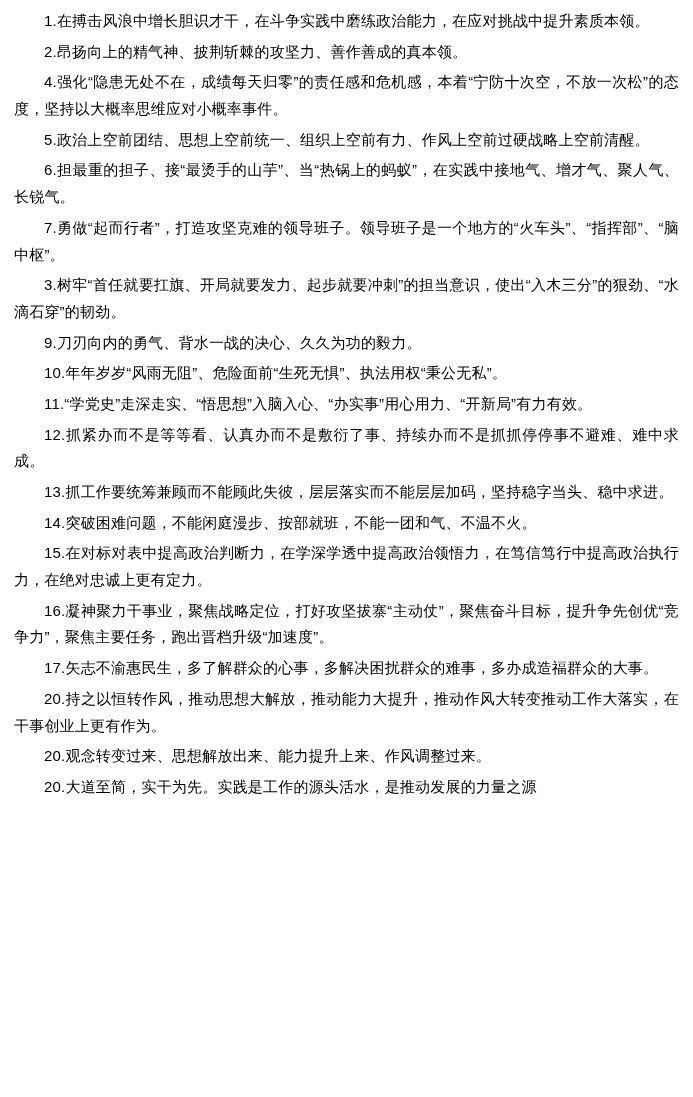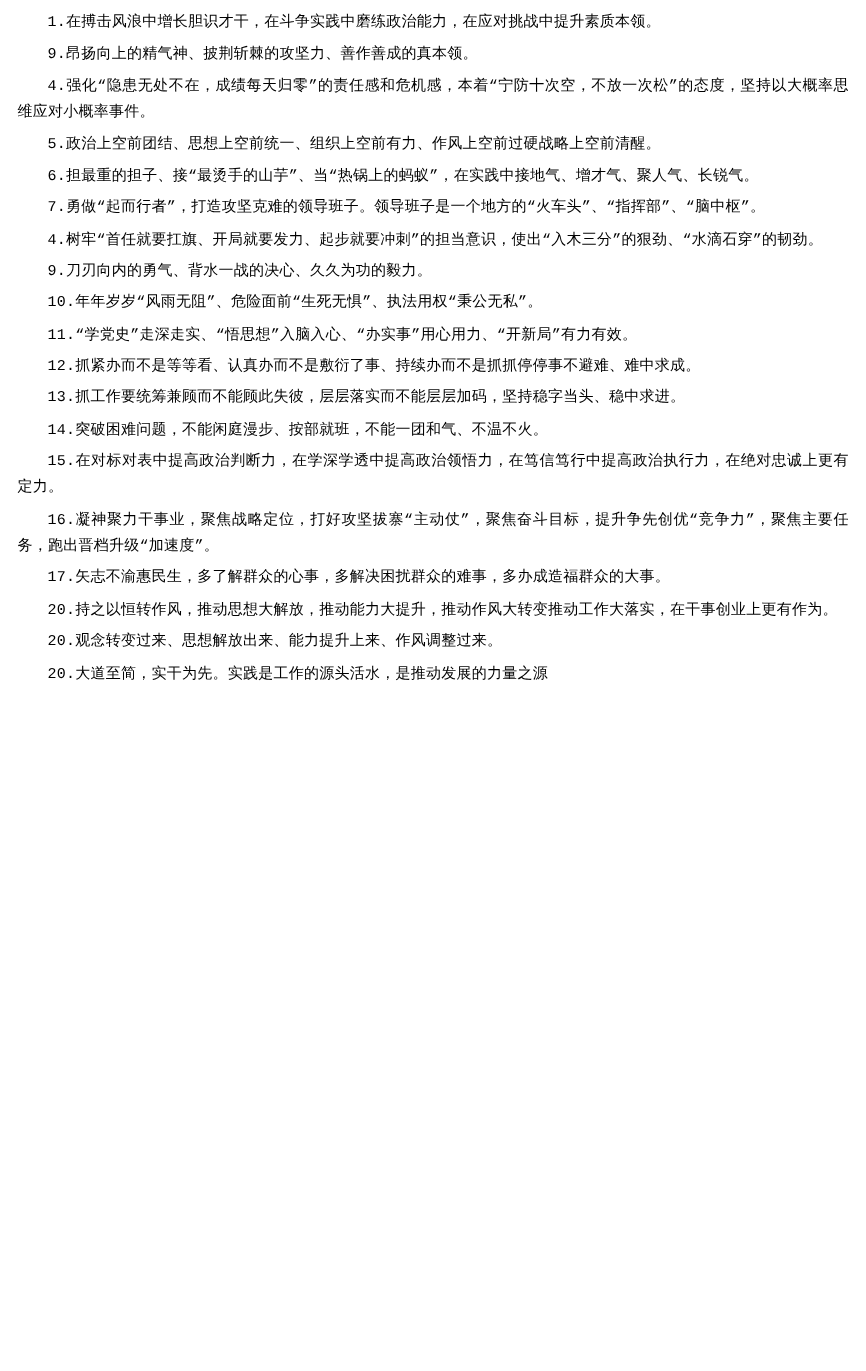--- a/index.html
+++ b/index.html
@@ -14,42 +14,41 @@
     color: #000000;
   }
   .page {
     width: 693px;
     min-height: 1097px;
     box-sizing: border-box;
     padding: 8px 14px 0 14px;
     background: #ffffff;
   }
   .para {
-    font-size: 12px;
+    font-size: 15px;
     line-height: 1.78;
     text-align: justify;
     text-justify: inter-ideograph;
     margin: 0 0 4px 0;
     text-indent: 2em;
     letter-spacing: 0.2px;
     word-break: break-all;
-    font-family: Liberation Mono, monospace;
   }
 </style>
 </head>
 <body>
 
 <div class="page">
   <p class="para">1.在搏击风浪中增长胆识才干，在斗争实践中磨练政治能力，在应对挑战中提升素质本领。</p>
-  <p class="para">9.昂扬向上的精气神、披荆斩棘的攻坚力、善作善成的真本领。</p>
+  <p class="para">2.昂扬向上的精气神、披荆斩棘的攻坚力、善作善成的真本领。</p>
   <p class="para">4.强化“隐患无处不在，成绩每天归零”的责任感和危机感，本着“宁防十次空，不放一次松”的态度，坚持以大概率思维应对小概率事件。</p>
   <p class="para">5.政治上空前团结、思想上空前统一、组织上空前有力、作风上空前过硬战略上空前清醒。</p>
   <p class="para">6.担最重的担子、接“最烫手的山芋”、当“热锅上的蚂蚁”，在实践中接地气、增才气、聚人气、长锐气。</p>
   <p class="para">7.勇做“起而行者”，打造攻坚克难的领导班子。领导班子是一个地方的“火车头”、“指挥部”、“脑中枢”。</p>
-  <p class="para">4.树牢“首任就要扛旗、开局就要发力、起步就要冲刺”的担当意识，使出“入木三分”的狠劲、“水滴石穿”的韧劲。</p>
+  <p class="para">3.树牢“首任就要扛旗、开局就要发力、起步就要冲刺”的担当意识，使出“入木三分”的狠劲、“水滴石穿”的韧劲。</p>
   <p class="para">9.刀刃向内的勇气、背水一战的决心、久久为功的毅力。</p>
   <p class="para">10.年年岁岁“风雨无阻”、危险面前“生死无惧”、执法用权“秉公无私”。</p>
   <p class="para">11.“学党史”走深走实、“悟思想”入脑入心、“办实事”用心用力、“开新局”有力有效。</p>
   <p class="para">12.抓紧办而不是等等看、认真办而不是敷衍了事、持续办而不是抓抓停停事不避难、难中求成。</p>
   <p class="para">13.抓工作要统筹兼顾而不能顾此失彼，层层落实而不能层层加码，坚持稳字当头、稳中求进。</p>
   <p class="para">14.突破困难问题，不能闲庭漫步、按部就班，不能一团和气、不温不火。</p>
   <p class="para">15.在对标对表中提高政治判断力，在学深学透中提高政治领悟力，在笃信笃行中提高政治执行力，在绝对忠诚上更有定力。</p>
   <p class="para">16.凝神聚力干事业，聚焦战略定位，打好攻坚拔寨“主动仗”，聚焦奋斗目标，提升争先创优“竞争力”，聚焦主要任务，跑出晋档升级“加速度”。</p>
   <p class="para">17.矢志不渝惠民生，多了解群众的心事，多解决困扰群众的难事，多办成造福群众的大事。</p>
   <p class="para">20.持之以恒转作风，推动思想大解放，推动能力大提升，推动作风大转变推动工作大落实，在干事创业上更有作为。</p>

